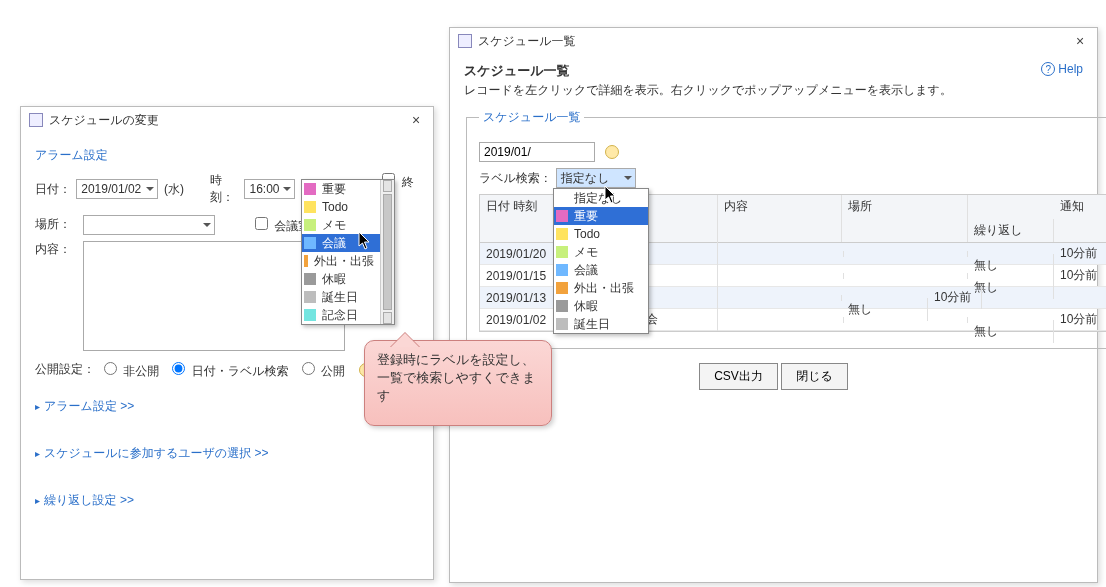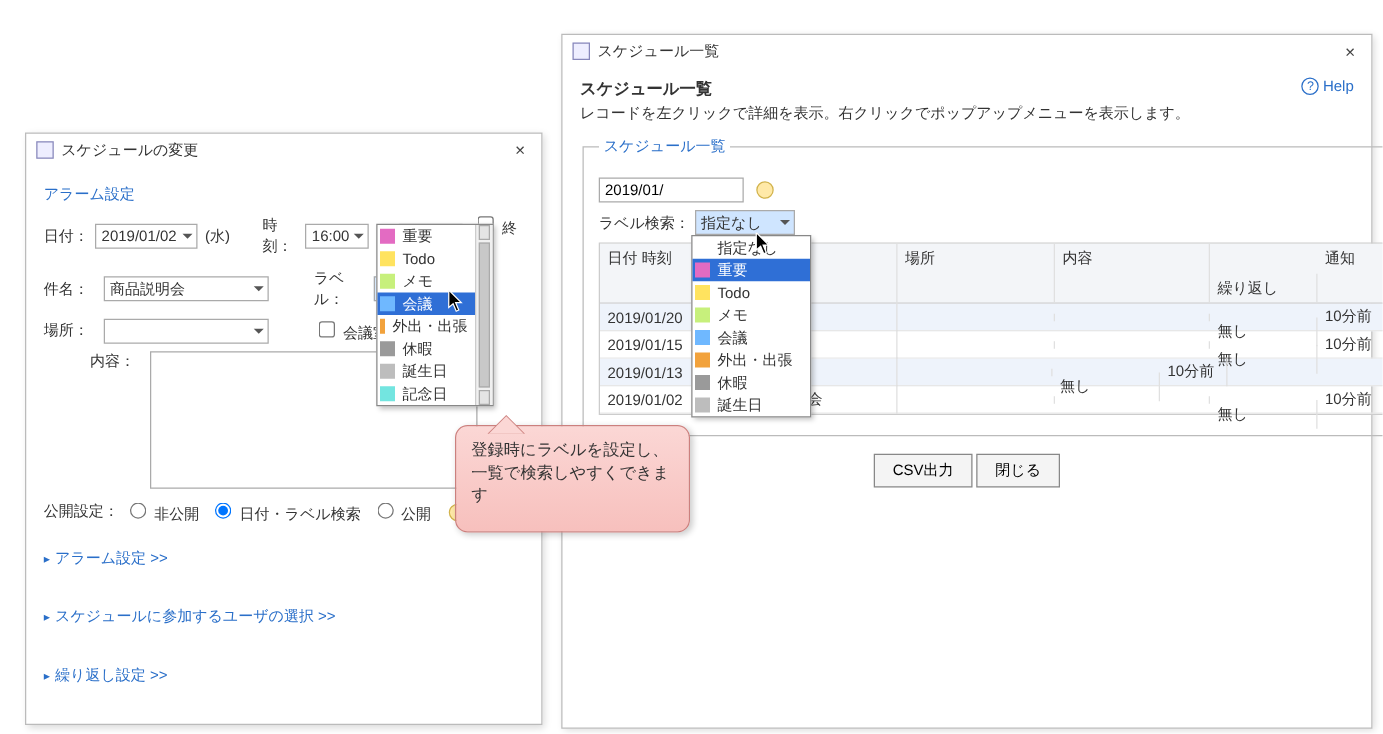--- a/index.html
+++ b/index.html
@@ -89,41 +89,30 @@
       <span class="select-box" style="width:56px;">
           <span>16:00</span>
         </span>
       <span class="sep">〜</span>
       <span class="select-box" style="width:56px;">
           <span>17:00</span>
         </span>
       <label style="margin-left:8px;"><input type="checkbox" style=""> <span>終日</span></label>
     </div>
 
-    <div class="form-row">
-      <span class="lbl">件名：</span>
-      <span class="select-box" style="width:132px;">
-          <span>商品説明会</span>
-        </span>
-      <span class="lbl" style="width:48px;margin-left:36px;">ラベル：</span>
-      <span class="select-box" style="width:82px;background:#d9ebff;">
-        <span style="display:inline-block;width:12px;height:12px;background:#6fb8ff;margin-right:4px;"></span>
-        <span>会議</span>
-      </span>
-    </div>
 
     <div class="form-row">
       <span class="lbl">場所：</span>
       <span class="select-box" style="width:132px;">
           <span></span>
         </span>
       <label style="margin-left:36px;"><input type="checkbox" style=""> <span>会議室</span></label>
     </div>
 
-    <div class="form-row" style="align-items:flex-start;justify-content:center;">
+    <div class="form-row" style="align-items:flex-start;">
       <span class="lbl">内容：</span>
       <textarea style=""></textarea>
     </div>
 
     <div class="form-row radio-row">
       <span class="lbl" style="width:64px;">公開設定：</span>
       <label><input type="radio" name="pub" style=""> <span>非公開</span></label>
       <label><input type="radio" name="pub" checked="" style=""> <span>日付・ラベル検索</span></label>
       <label><input type="radio" name="pub" style=""> <span>公開</span></label>
       <span class="help-icon"></span>
@@ -253,22 +242,22 @@
               <span>誕生日</span>
             </div>
           </div>
       </div>
 
       <div style="border:1px solid #ccc;margin-top:4px;">
         <div class="list-header-row">
           <div class="cell c0">日付 時刻</div>
           <div class="cell c1"></div>
           <div class="cell c2">件名</div>
+          <div class="cell c4">内容</div>
           <div class="cell c3">場所</div>
-          <div class="cell c4">内容</div>
           <div class="cell c5">繰り返し</div>
           <div class="cell c6">通知</div>
 
         </div>
         <div id="list-body">
             <div class="list-row alt">
               <div class="cell c0">2019/01/20</div>
               <div class="cell c1" style="background: rgb(111, 184, 255); border-right: 1px solid rgb(224, 224, 224);"></div>
               <div class="cell c2">打合せ</div>
               <div class="cell c3"></div>

